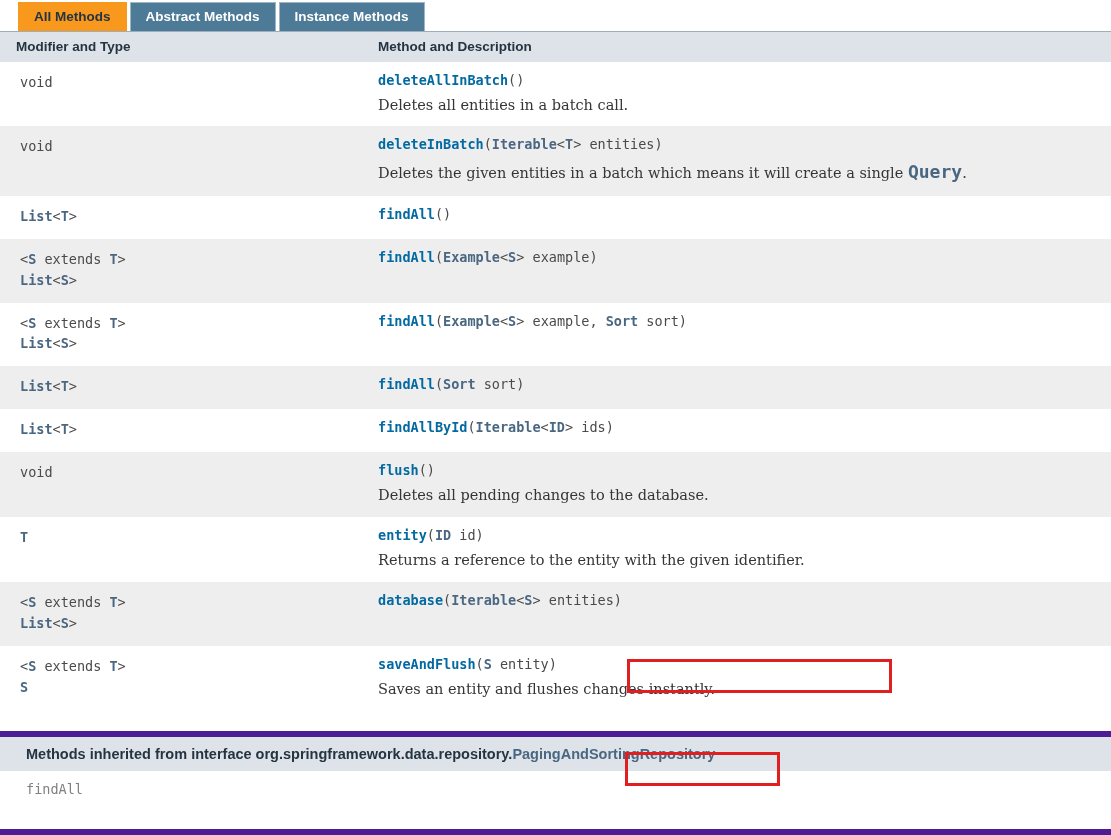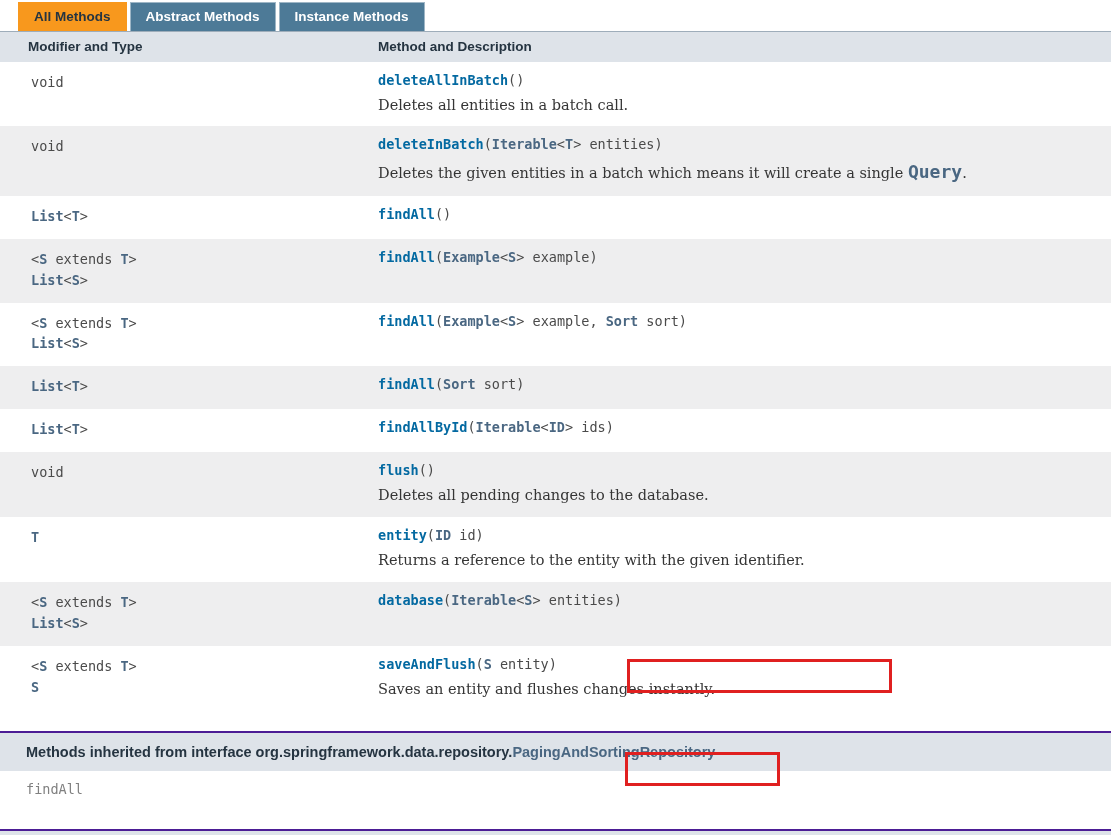--- a/index.html
+++ b/index.html
@@ -60,30 +60,30 @@
     background: #dee3e9;
     color: #253441;
     font-family: "Liberation Sans", sans-serif;
     font-weight: bold;
     font-size: 13.5px;
     text-align: left;
     padding: 7px 0 7px 10px;
     border: none;
     height: 30px;
   }
-  .mtable th.c1 { width: 370px; padding-left: 28px; }
+  .mtable th.c1 { width: 370px; padding-left: 16px; }
   .mtable th.c2 { width: 741px; padding-left: 8px; }
 
   .mtable td {
     vertical-align: top;
     padding: 10px 8px 12px 10px;
     border: none;
     font-size: 14px;
   }
-  .mtable td.c1 { padding-left: 31px; width: 370px; }
+  .mtable td.c1 { padding-left: 20px; width: 370px; }
   .mtable td.c2 { padding-left: 8px; width: 741px; }
 
   tr.alt  td { background: #ffffff; }
   tr.altB td { background: #eeeeef; }
 
   .mono {
     font-family: "DejaVu Sans Mono", "Liberation Mono", monospace;
     font-size: 13.5px;
     color: #4a4a4a;
   }
@@ -115,21 +115,21 @@
     font-family: "DejaVu Sans Mono", "Liberation Mono", monospace;
     font-weight: bold;
     font-size: 18px;
     color: #4a6782;
   }
 
   
   .inh-wrap { margin-top: 20px; }
   .inh-head {
     background: #dee3e9;
-    border-top: 2px solid #4c1d95;
+    border-top: 6px solid #4c1d95;
     color: #253441;
     font-family: "Liberation Sans", sans-serif;
     font-weight: bold;
     font-size: 14.5px;
     padding: 10px 0 10px 26px;
     position: relative;
     height: 40px;
     display: flex;
     align-items: center;
   }

